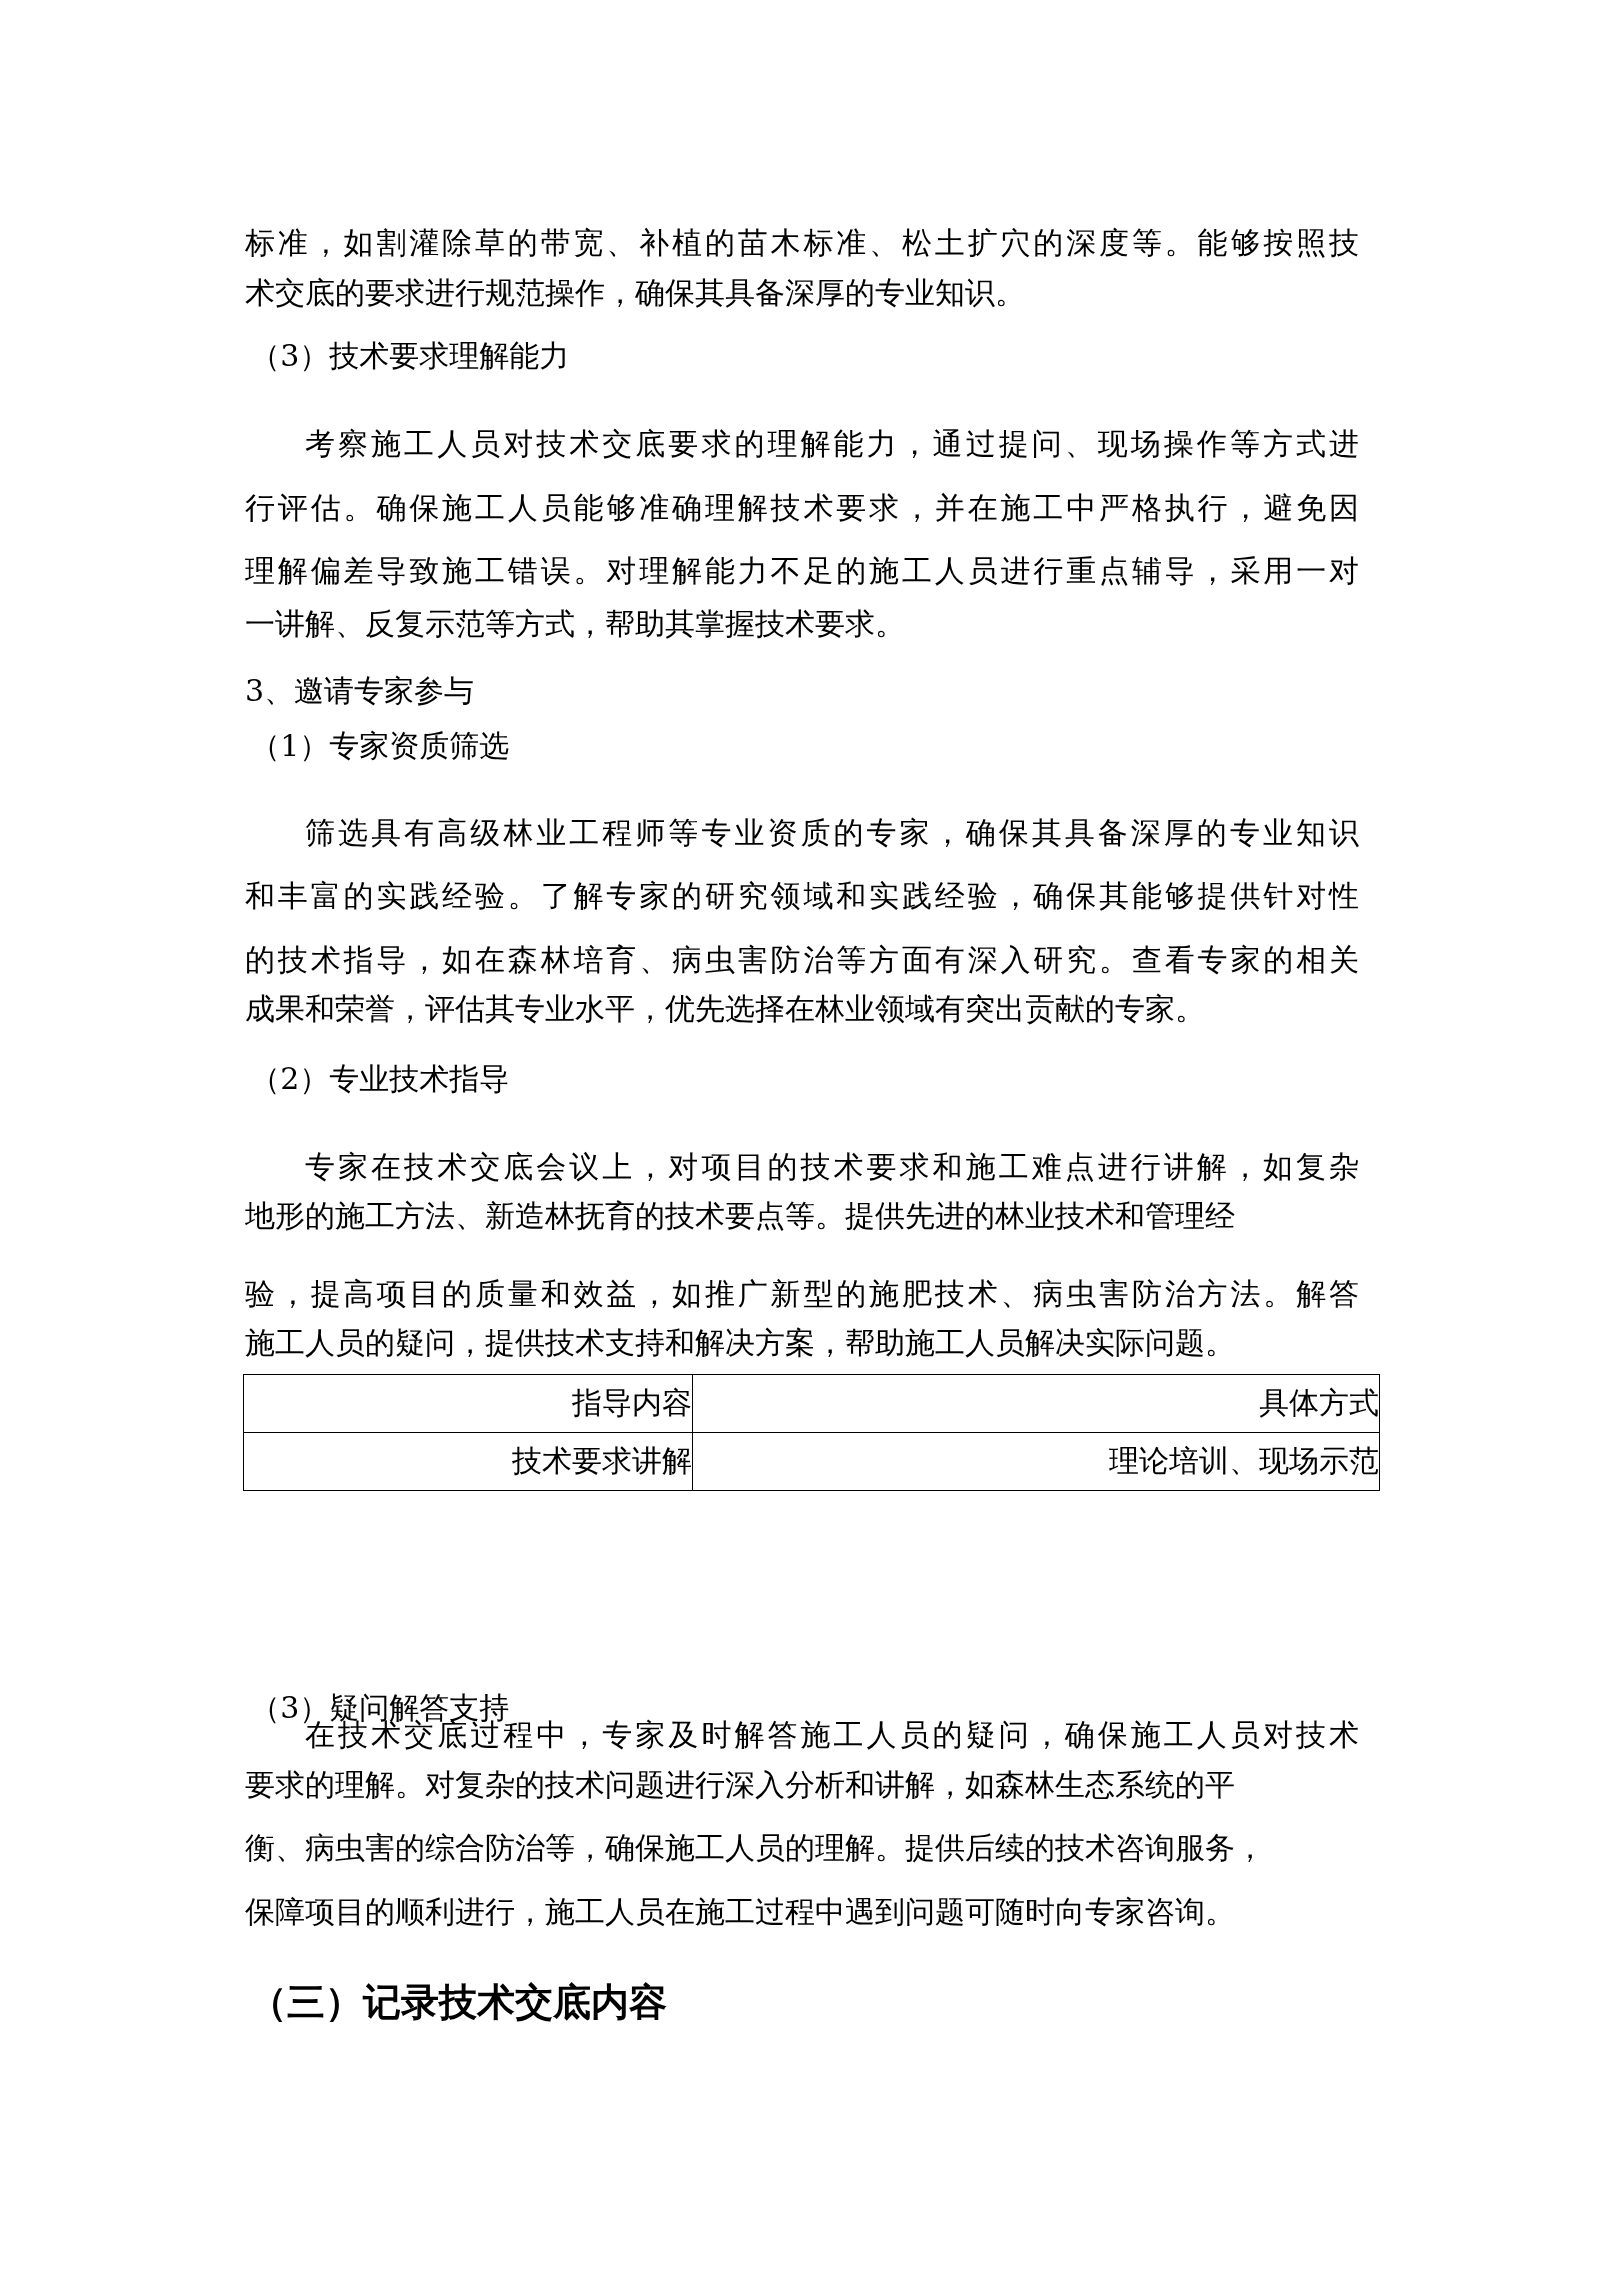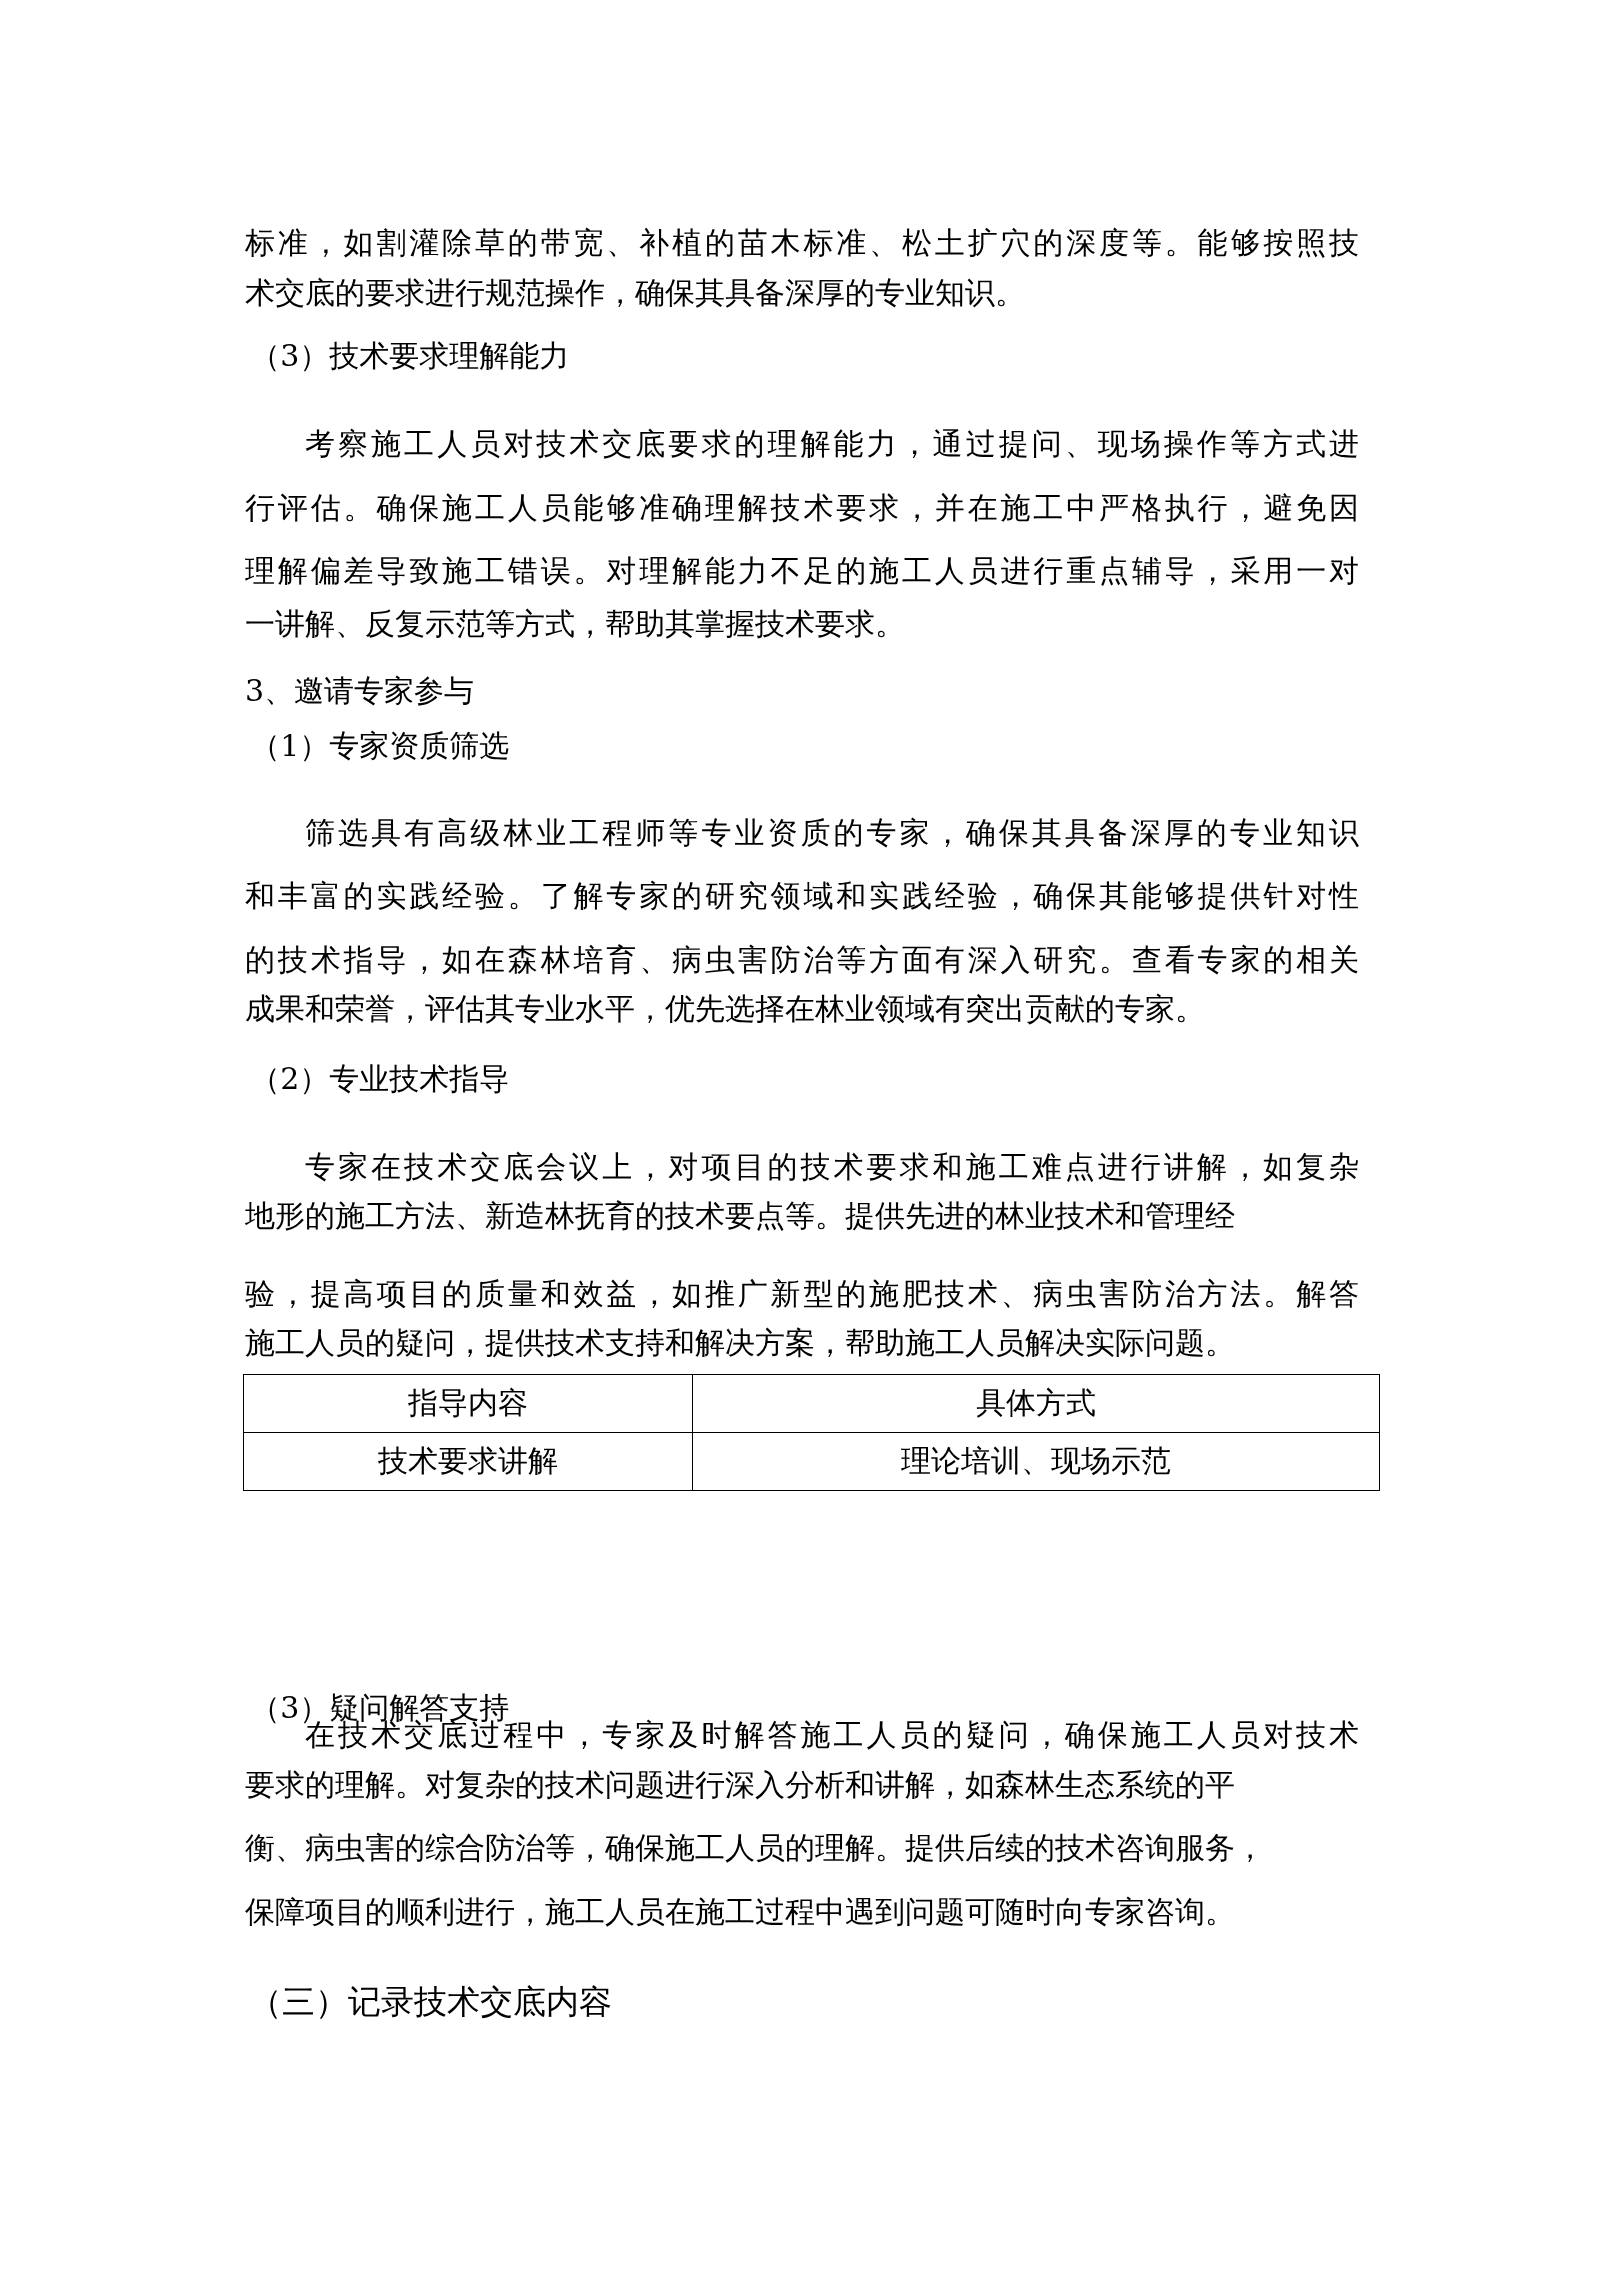--- a/index.html
+++ b/index.html
@@ -9,28 +9,28 @@
       color: #000000;
     }
     .page { position: absolute; left: 245px; top: 0; width: 1139px; }
     .line {
       position: absolute; left: 0; height: 39px;
       font-size: 30px; line-height: 39px; white-space: nowrap; letter-spacing: 0px;
     }
     .line.just { width: 1114px; text-align: justify; text-align-last: justify; margin-top: 14px; }
     .indent { padding-left: 60px; }
     .sub { left: 5.2px; }
-    .h3 { font-size: 33px; line-height: 46px; height: 46px; left: 3.9px; }
+    .h3 { font-size: 38px; line-height: 46px; height: 46px; left: 3.9px; font-weight: bold; }
     table.guide {
       position: absolute; left: 243px; top: 1374px; width: 1136px;
       border-collapse: collapse; table-layout: fixed;
     }
     table.guide td, table.guide th {
       border: 1.3px solid #000; height: 57px; padding: 0;
-      font-size: 30px; font-weight: normal; text-align: center; vertical-align: middle;
+      font-size: 30px; font-weight: normal; text-align: right; vertical-align: middle;
     }
     table.guide col.c1 { width: 449px; }
     table.guide col.c2 { width: 687px; }
   </style>
 </head>
 <body>
 
 <div class="page">
   <div class="line just" style="top:209px">标准，如割灌除草的带宽、补植的苗木标准、松土扩穴的深度等。能够按照技</div>
   <div class="line" style="top:273px">术交底的要求进行规范操作，确保其具备深厚的专业知识。</div>

